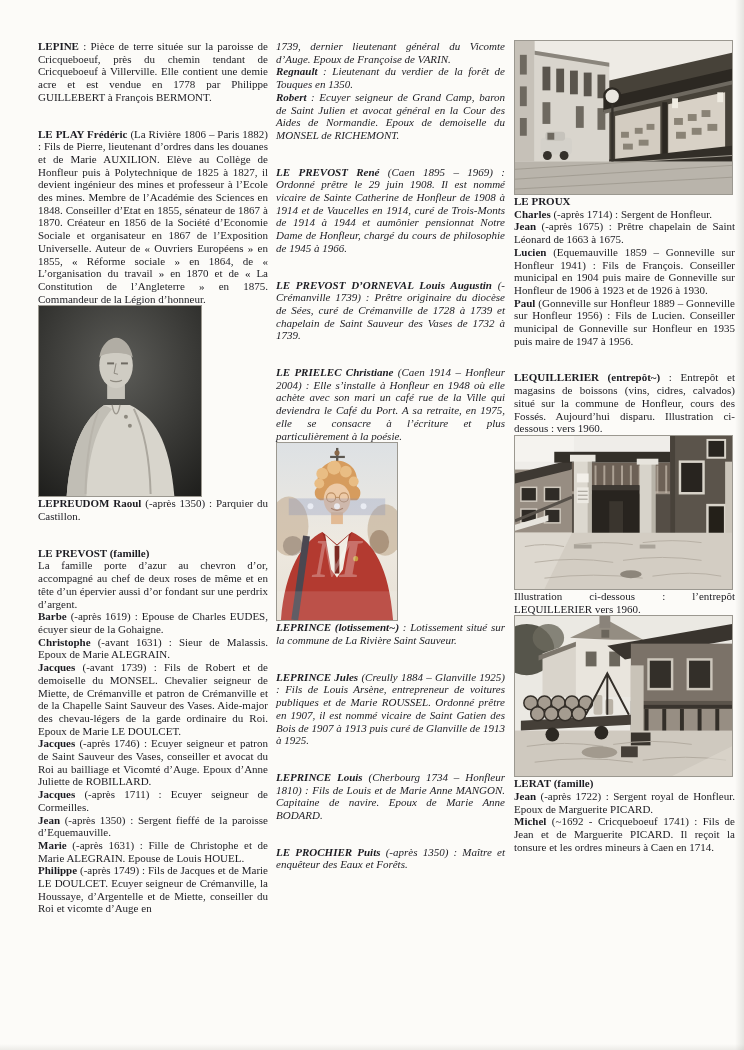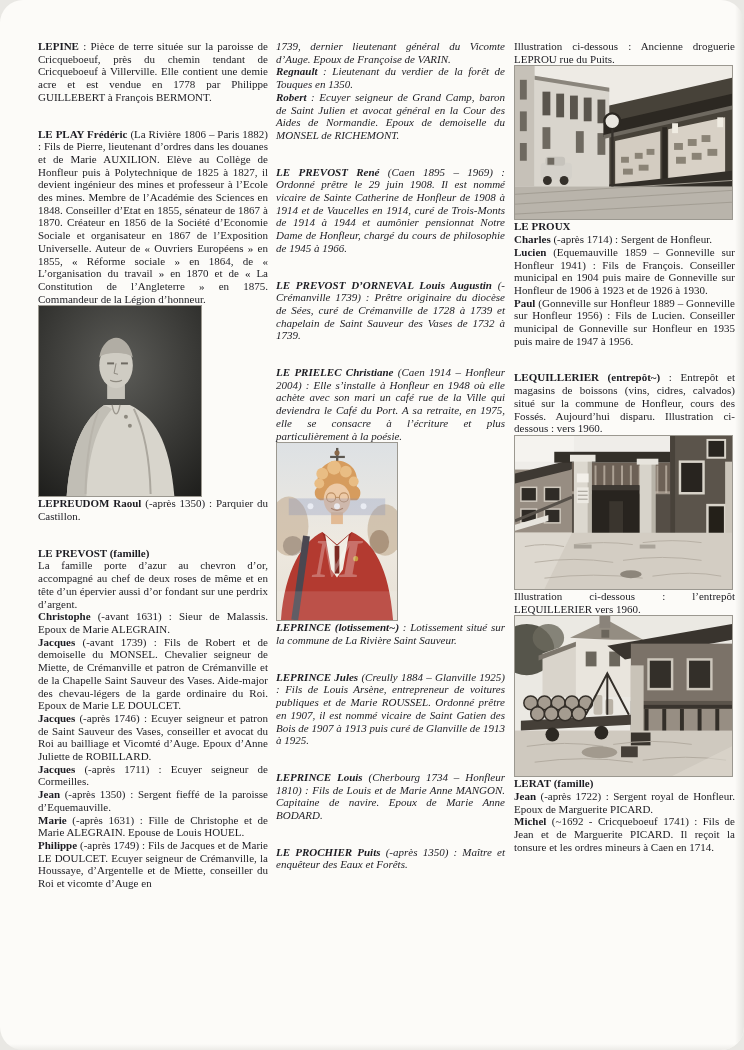--- a/index.html
+++ b/index.html
@@ -1,18 +1,18 @@
 <!DOCTYPE html>
 <html><head>
 <meta charset="utf-8">
 <style>
   *{box-sizing:border-box;}
   html,body{margin:0;padding:0;background:#e9e8e4;}
   .page{position:relative;width:744px;height:1050px;background:#fcfbf8;overflow:hidden;
-        font-family:"Liberation Serif","DejaVu Serif",serif;color:#1c1c22;border-radius:23px;}
+        font-family:"Liberation Serif","DejaVu Serif",serif;color:#1c1c22;}
   .cols{position:absolute;left:38px;top:40px;width:698px;display:flex;}
   .col{display:block;}
   .col-0{width:230px;margin-right:8px;}
   .col-1{width:229px;margin-right:9px;font-style:italic;}
   .col-2{width:221px;}
   p.entry{margin:0;font-size:11px;line-height:12.7px;text-align:justify;hyphens:none;}
   p.entry.gap{margin-top:24px;}
   p.entry b{font-weight:700;}
   figure.photo{margin:0;padding:0;border:1px solid #9b9890;background:#d8d5cd;}
   figure.photo svg{display:block;width:100%;height:100%;}
@@ -57,20 +57,21 @@
     <path d="M74,100 C76,112 80,112 82,100" stroke="#9b978e" stroke-width="1.4" fill="none"></path>
     <path d="M96,104 C106,124 112,150 113,190" stroke="#aba79e" stroke-width="2" fill="none"></path>
     <path d="M60,106 C52,126 48,150 47,190" stroke="#b8b4ab" stroke-width="2" fill="none"></path>
     <circle cx="88" cy="112" r="2" fill="#8d897f"></circle>
     <circle cx="92" cy="121" r="2" fill="#8d897f"></circle>
   </svg>
 </figure>
         <p class="entry"><b>LEPREUDOM Raoul</b><span> (-après 1350) : Parquier du Castillon.</span></p>
         <p class="entry gap"><b>LE PREVOST (famille)</b></p>
         <p class="entry"><span>La famille porte d’azur au chevron d’or, accompagné au chef de deux roses de même et en tête d’un épervier aussi d’or fondant sur une perdrix d’argent.</span></p>
+        <p class="entry"><b>Barbe</b><span> (-après 1619) : Epouse de Charles EUDES, écuyer sieur de la Gohaigne.</span></p>
         <p class="entry"><b>Christophe</b><span> (-avant 1631) : Sieur de Malassis. Epoux de Marie ALEGRAIN.</span></p>
         <p class="entry"><b>Jacques</b><span> (-avant 1739) : Fils de Robert et de demoiselle du MONSEL. Chevalier seigneur de Miette, de Crémanville et patron de Crémanville et de la Chapelle Saint Sauveur des Vases. Aide-major des chevau-légers de la garde ordinaire du Roi. Epoux de Marie LE DOULCET.</span></p>
         <p class="entry"><b>Jacques</b><span> (-après 1746) : Ecuyer seigneur et patron de Saint Sauveur des Vases, conseiller et avocat du Roi au bailliage et Vicomté d’Auge. Epoux d’Anne Juliette de ROBILLARD.</span></p>
         <p class="entry"><b>Jacques</b><span> (-après 1711) : Ecuyer seigneur de Cormeilles.</span></p>
         <p class="entry"><b>Jean</b><span> (-après 1350) : Sergent fieffé de la paroisse d’Equemauville.</span></p>
         <p class="entry"><b>Marie</b><span> (-après 1631) : Fille de Christophe et de Marie ALEGRAIN. Epouse de Louis HOUEL.</span></p>
         <p class="entry"><b>Philippe</b><span> (-après 1749) : Fils de Jacques et de Marie LE DOULCET. Ecuyer seigneur de Crémanville, la Houssaye, d’Argentelle et de Miette, conseiller du Roi et vicomte d’Auge en</span></p>
       </div>
     <div class="col col-1">
         <p class="entry"><span>1739, dernier lieutenant général du Vicomte d’Auge. Epoux de Françoise de VARIN.</span></p>
@@ -122,21 +123,20 @@
     <text x="61" y="136" font-size="56" font-weight="bold" text-anchor="middle" fill="#ffffff" opacity="0.28" font-family="Liberation Serif, serif">M</text>
     <rect y="150" width="122" height="29" fill="#ffffff" opacity="0.12"></rect>
   </svg>
 </figure>
         <p class="entry"><b>LEPRINCE (lotissement~)</b><span> : Lotissement situé sur la commune de La Rivière Saint Sauveur.</span></p>
         <p class="entry gap"><b>LEPRINCE Jules</b><span> (Creully 1884 – Glanville 1925) : Fils de Louis Arsène, entrepreneur de voitures publiques et de Marie ROUSSEL. Ordonné prêtre en 1907, il est nommé vicaire de Saint Gatien des Bois de 1907 à 1913 puis curé de Glanville de 1913 à 1925.</span></p>
         <p class="entry gap"><b>LEPRINCE Louis</b><span> (Cherbourg 1734 – Honfleur 1810) : Fils de Louis et de Marie Anne MANGON. Capitaine de navire. Epoux de Marie Anne BODARD.</span></p>
         <p class="entry gap"><b>LE PROCHIER Puits</b><span> (-après 1350) : Maître et enquêteur des Eaux et Forêts.</span></p>
       </div>
     <div class="col col-2">
-        <p class="entry"><span>Illustration ci-dessous : Ancienne droguerie LEPROU rue du Puits.</span></p>
         <figure class="photo ph-drog">
   <svg viewBox="0 0 221 155" preserveAspectRatio="none">
     <rect width="221" height="155" fill="#eeebe5"></rect>
     <rect x="0" y="0" width="20" height="122" fill="#c6c1b8"></rect>
     <rect x="5" y="14" width="7" height="20" fill="#6e6960"></rect>
     <rect x="5" y="46" width="7" height="20" fill="#6e6960"></rect>
     <rect x="5" y="78" width="7" height="18" fill="#6e6960"></rect>
     <polygon points="20,10 96,22 96,122 20,122" fill="#d9d5cd"></polygon>
     <polygon points="20,10 96,22 96,26 20,14" fill="#8a857c"></polygon>
     <rect x="28" y="26" width="8" height="24" fill="#5a554d"></rect>
@@ -173,20 +173,21 @@
     <rect x="31" y="92" width="20" height="9" rx="3" fill="#c6c3bc"></rect>
     <rect x="33" y="93" width="7" height="7" fill="#6e6960"></rect>
     <circle cx="33" cy="116" r="4.5" fill="#35312b"></circle>
             <circle cx="50" cy="116" r="4.5" fill="#35312b"></circle>
     <circle cx="99" cy="56" r="8" fill="#e9e6df" stroke="#2c2822" stroke-width="2.4"></circle>
     <rect x="98" y="64" width="2.4" height="58" fill="#35312b"></rect>
   </svg>
 </figure>
         <p class="entry"><b>LE PROUX</b></p>
         <p class="entry"><b>Charles</b><span> (-après 1714) : Sergent de Honfleur.</span></p>
+        <p class="entry"><b>Jean</b><span> (-après 1675) : Prêtre chapelain de Saint Léonard de 1663 à 1675.</span></p>
         <p class="entry"><b>Lucien</b><span> (Equemauville 1859 – Gonneville sur Honfleur 1941) : Fils de François. Conseiller municipal en 1904 puis maire de Gonneville sur Honfleur de 1906 à 1923 et de 1926 à 1930.</span></p>
         <p class="entry"><b>Paul</b><span> (Gonneville sur Honfleur 1889 – Gonneville sur Honfleur 1956) : Fils de Lucien. Conseiller municipal de Gonneville sur Honfleur en 1935 puis maire de 1947 à 1956.</span></p>
         <p class="entry gap"><b>LEQUILLERIER (entrepôt~)</b><span> : Entrepôt et magasins de boissons (vins, cidres, calvados) situé sur la commune de Honfleur, cours des Fossés. Aujourd’hui disparu. Illustration ci-dessous : vers 1960.</span></p>
         <figure class="photo ph-ent1">
   <svg viewBox="0 0 221 155" preserveAspectRatio="none">
     <rect width="221" height="155" fill="#efede9"></rect>
     <rect x="0" y="0" width="60" height="26" fill="#f5f3ef"></rect>
     <rect x="0" y="34" width="58" height="64" fill="#978d82"></rect>
     <polygon points="0,38 58,24 58,34 0,48" fill="#3e3933"></polygon>
     <rect x="6" y="52" width="16" height="14" fill="#2f2b26" stroke="#cfc8bd" stroke-width="1.5"></rect>

